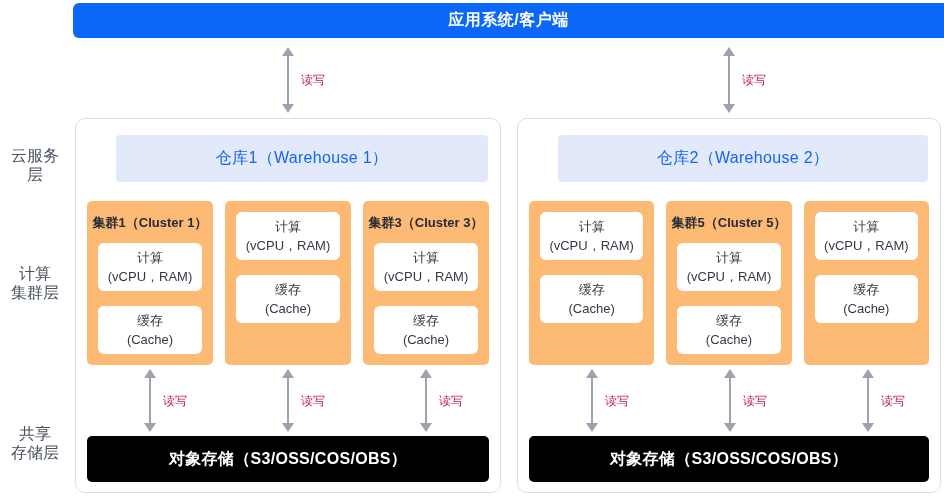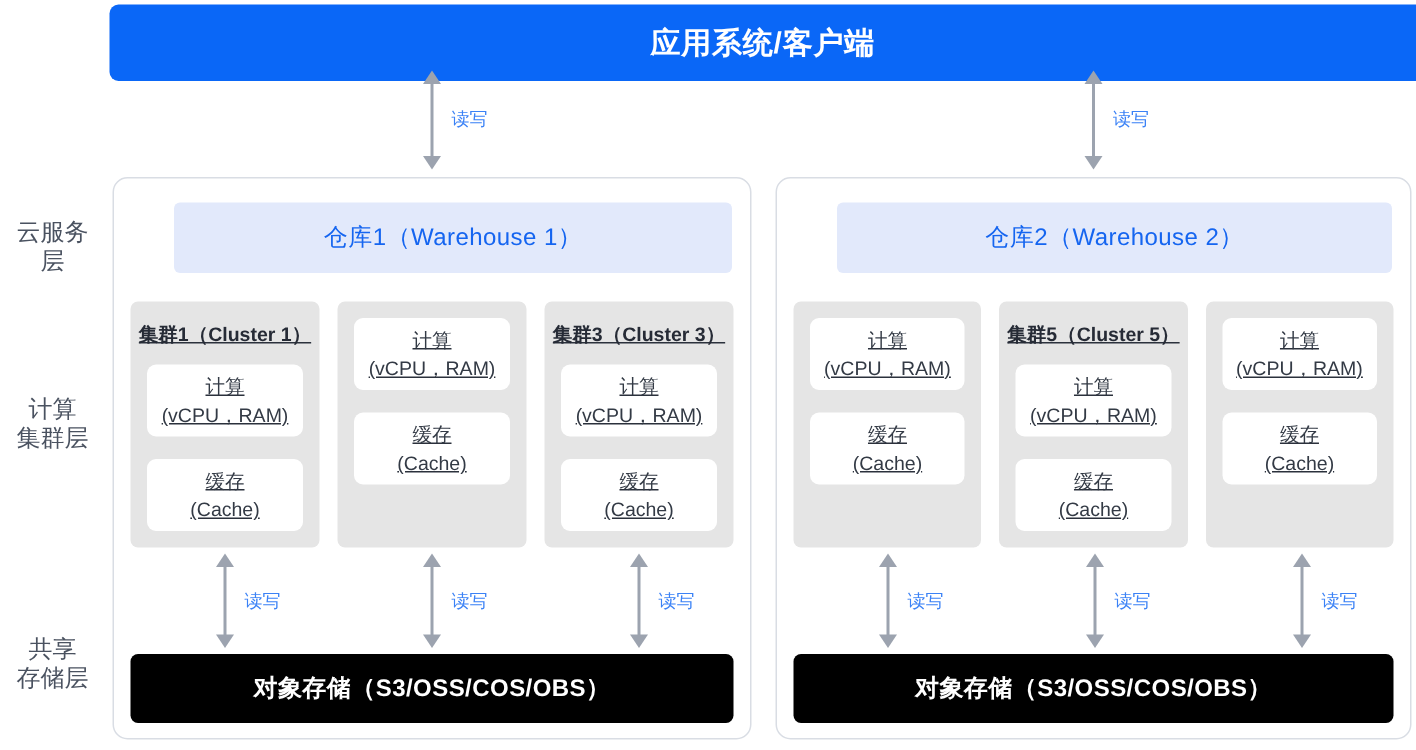--- a/index.html
+++ b/index.html
@@ -2,23 +2,23 @@
 <html><head>
 <meta charset="utf-8">
 <style>
   html,body{margin:0;padding:0;background:#fff;}
   .stage{
     position:relative;width:944px;height:500px;overflow:hidden;background:#ffffff;
     font-family:"Liberation Sans","DejaVu Sans",sans-serif;color:#2b313c;
   }
   
   .top-bar{
-    position:absolute;left:73px;top:3px;width:871px;height:51px;
+    position:absolute;left:73px;top:3px;width:871px;height:35px;
     background:#0a67f7;border-radius:6px 0 0 6px;
-    color:#ffffff;font-size:20px;font-weight:bold;
+    color:#ffffff;font-size:16px;font-weight:bold;
     display:flex;align-items:center;justify-content:center;letter-spacing:.5px;
   }
   
   .layer-label{
     position:absolute;left:6px;width:58px;text-align:center;
     font-size:16px;line-height:19px;color:#4a5260;
   }
   
   .panel{
     position:absolute;top:118px;height:375px;background:#ffffff;
@@ -30,22 +30,22 @@
     position:absolute;left:12px;right:12px;top:16px;height:47px;
     background:#e2e9fb;border-radius:4px;
     display:flex;align-items:center;justify-content:center;
     color:#1565f0;font-size:16px;font-weight:500;letter-spacing:.3px;margin-left:28px;
   }
   .clusters{
     position:absolute;left:11px;right:11px;top:82px;height:164px;
     display:flex;gap:12px;
   }
   .cluster{
-    flex:1 1 0;background:#e5e5e5;border-radius:5px;box-sizing:border-box;
-    display:flex;flex-direction:column;align-items:stretch;text-decoration:underline;
+    flex:1 1 0;background:#fdba74;border-radius:5px;box-sizing:border-box;
+    display:flex;flex-direction:column;align-items:stretch;
   }
   .cluster-title{
     margin-top:13px;text-align:center;font-size:13px;font-weight:bold;color:#262b36;
   }
   .node{
     margin:0 11px;background:#ffffff;border-radius:6px;height:48px;
     display:flex;flex-direction:column;align-items:center;justify-content:center;
     font-size:13px;line-height:19px;color:#333a45;text-align:center;
   }
   .node.compute{margin-top:11px;}
@@ -58,21 +58,21 @@
   }
   
   .varrow{position:absolute;width:12px;}
   .varrow .vline{position:absolute;left:5px;top:7px;bottom:7px;width:2px;background:#9ca3af;}
   .varrow .head-up{position:absolute;top:0;left:0;width:0;height:0;
     border-left:6px solid transparent;border-right:6px solid transparent;border-bottom:9px solid #9ca3af;}
   .varrow .head-down{position:absolute;bottom:0;left:0;width:0;height:0;
     border-left:6px solid transparent;border-right:6px solid transparent;border-top:9px solid #9ca3af;}
   .varrow .rw{
     position:absolute;left:19px;top:50%;transform:translateY(-50%);
-    color:#3b82f6;font-size:12px;white-space:nowrap;
+    color:#be185d;font-size:12px;white-space:nowrap;
   }
   .top-arrow-1{left:282px;top:47px;height:66px;}
   .top-arrow-2{left:723px;top:47px;height:66px;}
   .bottom-arrow{top:250px;height:63px;}
   .ba-1{left:68px;} .ba-2{left:206px;} .ba-3{left:344px;}
 </style>
 </head>
 <body>
 
 <div class="stage">

